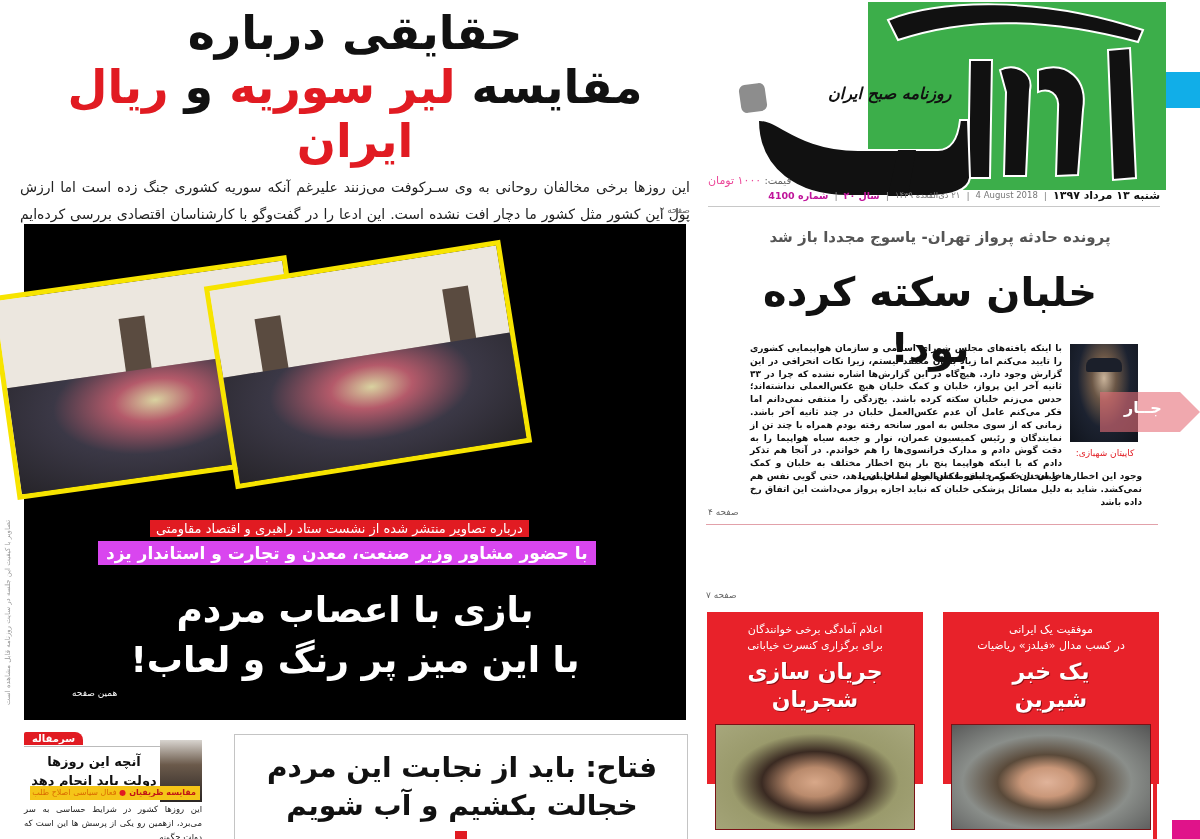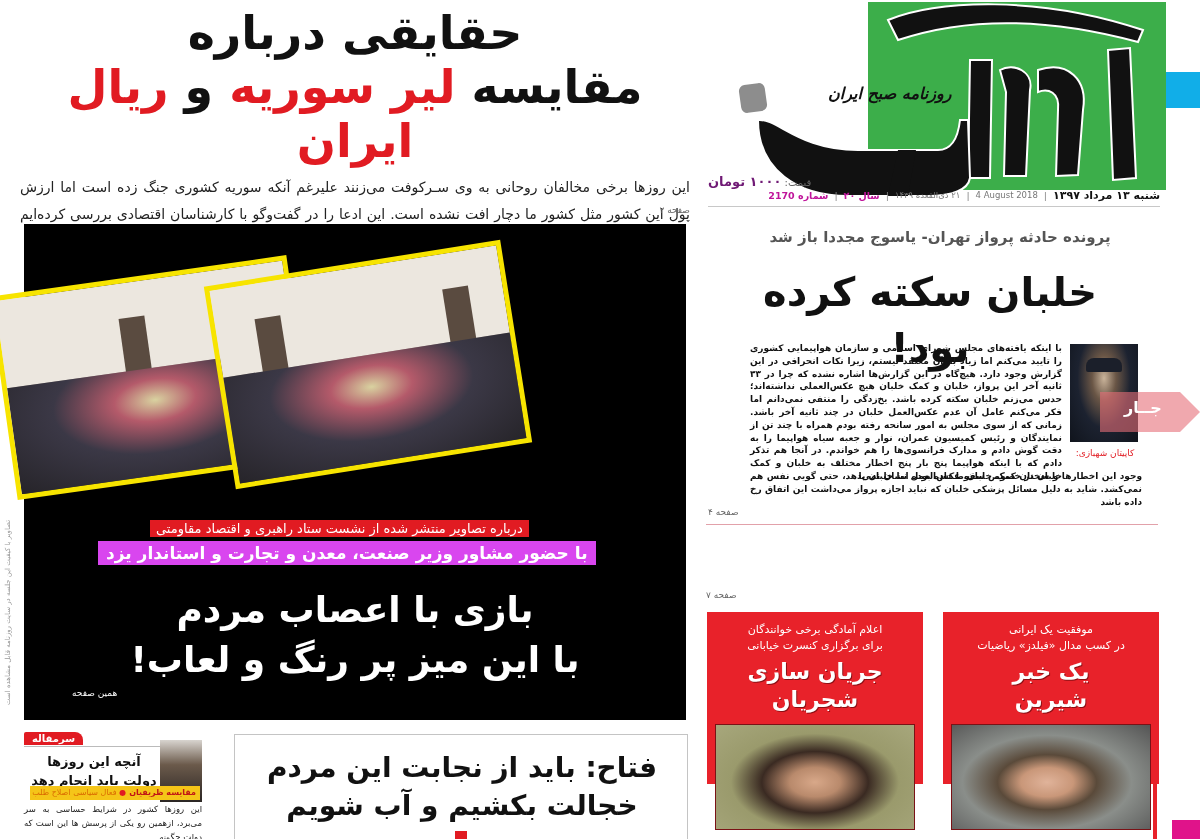--- a/index.html
+++ b/index.html
@@ -12,21 +12,21 @@
     .mast-blue { position: absolute; left: 458px; top: 72px; width: 42px; height: 36px; background: #11aee8; }
     .mast-logo { position: absolute; left: 30px; top: 0; width: 420px; height: 200px; }
     .mast-tagline { position: absolute; left: 120px; top: 84px; font-family: "DejaVu Serif", serif; font-style: italic; font-size: 16px; font-weight: bold; color: #111; white-space: nowrap; }
     .mast-badge { position: absolute; left: 32px; top: 84px; width: 26px; height: 28px; border-radius: 6px; background: #8d8d8d; transform: rotate(-8deg); }
     .dateline { position: absolute; left: 0; top: 186px; width: 452px; height: 18px; display: flex; align-items: center; justify-content: flex-start; gap: 4px; font-size: 9.5px; color: #111; white-space: nowrap; }
     .dateline .sep { color: #888; margin: 0 2px; }
     .dateline .date-fa { font-weight: bold; font-size: 11px; }
     .dateline .date-en, .dateline .date-hijri { color: #777; font-size: 8.5px; }
     .dateline .year, .dateline .issue { color: #c0159b; font-weight: bold; }
     .price { position: absolute; left: 0; top: 174px; font-size: 10px; color: #666; white-space: nowrap; }
-    .price b { color: #701a75; font-size: 13px; font-weight: bold; }
+    .price b { color: #ec4899; font-size: 11px; font-weight: normal; }
     .mast-rule { position: absolute; left: 0; top: 206px; width: 452px; height: 1px; background: #c8c8c8; }
 
     
     .lead { position: absolute; left: 20px; top: 6px; width: 670px; text-align: center; }
     .lead h1 { font-family: "DejaVu Sans", sans-serif; font-weight: bold; font-size: 46px; line-height: 54px; letter-spacing: -1px; color: #111; }
     .lead h1.l2 span.red { color: #e11b22; }
     .lead-sum { position: absolute; left: 20px; top: 150px; width: 670px; text-align: justify; text-align-last: justify; font-size: 14px; line-height: 27px; color: #222; margin-top: 24px; }
     .page-ref { font-size: 9px; color: #666; }
     .lead-ref { position: absolute; left: 20px; top: 205px; width: 670px; text-align: right; }
 
@@ -118,21 +118,21 @@
 
   <div class="dateline">
     <span class="date-fa">شنبه ۱۳ مرداد ۱۳۹۷</span>
     <span class="sep">|</span>
     <span class="date-en" dir="ltr">4 August 2018</span>
     <span class="sep">|</span>
     <span class="date-hijri">۲۱ ذی‌القعده ۱۴۳۹</span>
     <span class="sep">|</span>
     <span class="year">سال ۲۰</span>
     <span class="sep">|</span>
-    <span class="issue">شماره 2170</span>
+    <span class="issue">شماره 4100</span>
   </div>
   <div class="mast-rule"></div>
 </div>
 
 <div class="lead">
   <h1 class="l1">حقایقی درباره</h1>
   <h1 class="l2">
     <span>مقایسه</span>
     <span class="red">لیر سوریه</span>
     <span>و</span>

